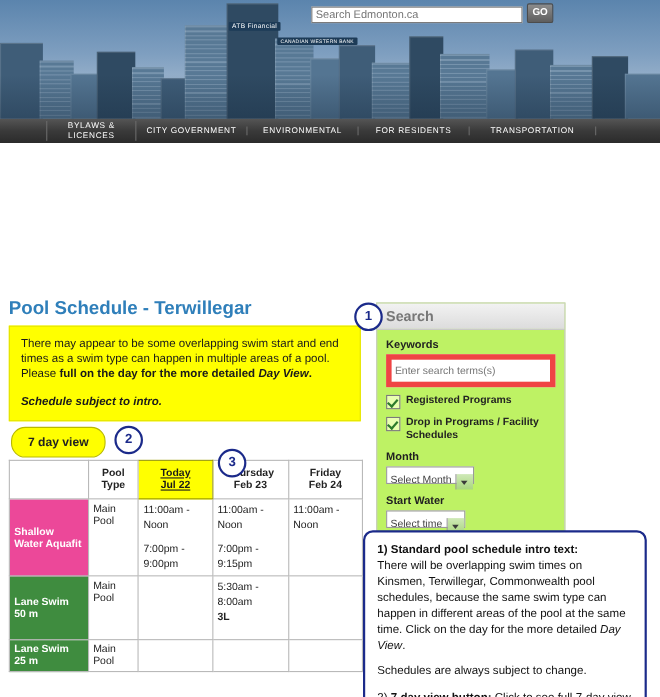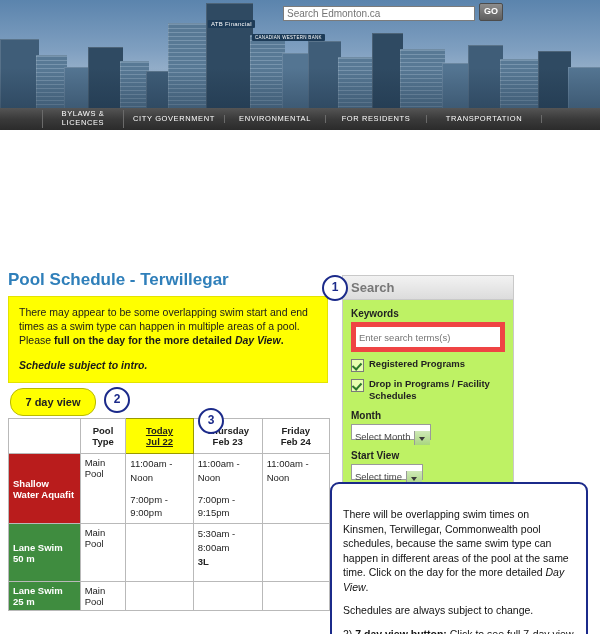--- a/index.html
+++ b/index.html
@@ -214,21 +214,21 @@
     border: 1px solid #999900;
   }
   .sched .hdr-row td.today span { text-decoration: underline; color: #1a1a1a; }
   .sched .col-act {
     width: 72px;
     color: #ffffff;
     font-weight: bold;
     font-size: 9.5px;
     vertical-align: middle;
   }
-  .sched .green { background: #b91c1c; }
+  .sched .green { background: #ec4899; }
   .sched .green2 { background: #3f8c3f; }
   .sched .teal { background: #1f9ea8; }
   .sched .green3 { background: #3f8c3f; }
   .sched .col-pool { width: 42px; }
   .sched .col-day { width: 66px; }
   .sched .time-cell { line-height: 1.45; }
   .sched .time-cell .gap { display: block; height: 8px; }
 
   
   .search-panel {
@@ -517,34 +517,34 @@
         <span class="chk"></span>
         <span>Drop in Programs / Facility Schedules</span>
       </div>
 
       <div class="sp-label" style="margin-top:8px;">Month</div>
       <div class="sp-select">
         <span>Select Month</span>
         <span class="caret"></span>
       </div>
 
-      <div class="sp-label" style="margin-top:8px;">Start View</div>
+      <div class="sp-label" style="margin-top:8px;">Start Water</div>
       <div class="sp-select">
         <span>Select time</span>
         <span class="caret"></span>
       </div>
 
       <span class="sp-link">Advanced search</span>
       <div class="sp-btn" style="display:inline-block;">Search</div>
     </div>
   </div>
 
   <div class="callout">
     <p>
-      <br>
+      <span class="b">1) Standard pool schedule intro text:</span><br>
       <span>There will be overlapping swim times on Kinsmen, Terwillegar, Commonwealth pool schedules, because the same swim type can happen in different areas of the pool at the same time. Click on the day for the more detailed </span><span class="i">Day View</span><span>.</span>
     </p>
     <p>Schedules are always subject to change.</p>
     <p>
       <span>2) </span><span class="b">7 day view button:</span><span> Click to see full 7-day view schedule.</span>
     </p>
 
   </div>
 
   <div class="marker" id="m1">1</div>

